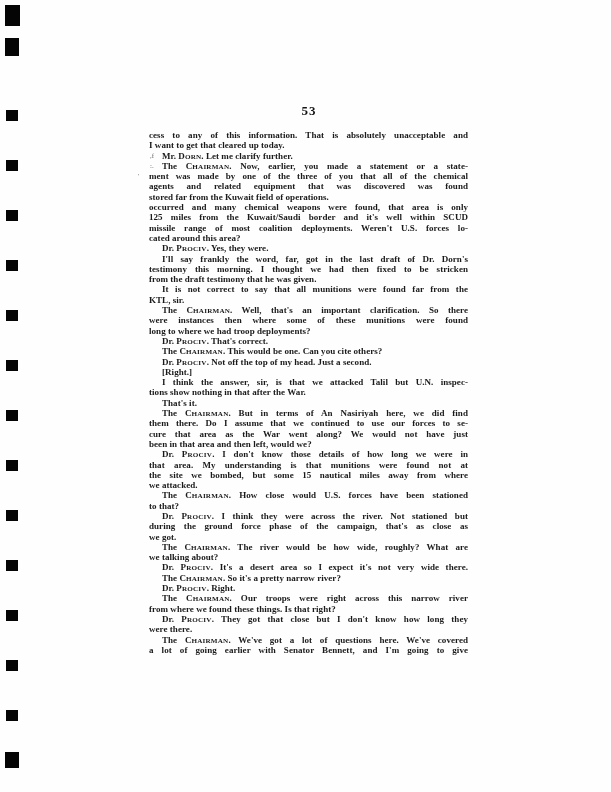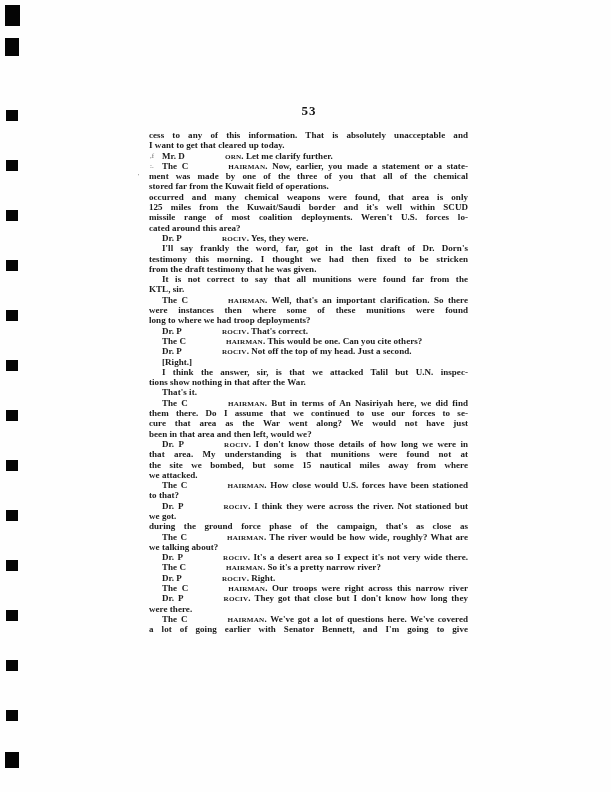--- a/index.html
+++ b/index.html
@@ -49,21 +49,20 @@
   .line.j {
     text-align: justify;
     text-align-last: justify;
   }
   .line.i {
     padding-left: 13px;
   }
   .sc {
     font-size: 79%;
     letter-spacing: 0.2px;
-    padding-left: 40px;
   }
   .pre {
     position: absolute;
     top: 0;
     font-size: 7px;
     font-weight: normal;
     color: #6b6b6b;
   }
 </style>
 </head>
@@ -88,20 +87,21 @@
       <div class="mark" style="left: 6px; top: 710px; width: 12px; height: 11px; background: rgb(5, 5, 5);"></div>
       <div class="mark" style="left: 5px; top: 752px; width: 14px; height: 16px; background: rgb(5, 5, 5);"></div>
     </div>
   <div class="page-number">53</div>
   <div class="text-block" id="text-block">
       <div class="line j">cess to any of this information. That is absolutely unacceptable and</div>
       <div class="line">I want to get that cleared up today.</div>
       <div class="line i"><span class="pre" style="left: 1px;">,f</span>Mr. D<span class="sc">ORN</span>. Let me clarify further.</div>
       <div class="line j i"><span class="pre" style="left: 1px;">:.</span>The C<span class="sc">HAIRMAN</span>. Now, earlier, you made a statement or a state-</div>
       <div class="line j"><span class="pre" style="left: -11px;">'</span>ment was made by one of the three of you that all of the chemical</div>
+      <div class="line j">agents and related equipment that was discovered was found</div>
       <div class="line">stored far from the Kuwait field of operations.</div>
       <div class="line j">occurred and many chemical weapons were found, that area is only</div>
       <div class="line j">125 miles from the Kuwait/Saudi border and it's well within SCUD</div>
       <div class="line j">missile range of most coalition deployments. Weren't U.S. forces lo-</div>
       <div class="line">cated around this area?</div>
       <div class="line i">Dr. P<span class="sc">ROCIV</span>. Yes, they were.</div>
       <div class="line j i">I'll say frankly the word, far, got in the last draft of Dr. Dorn's</div>
       <div class="line j">testimony this morning. I thought we had then fixed to be stricken</div>
       <div class="line">from the draft testimony that he was given.</div>
       <div class="line j i">It is not correct to say that all munitions were found far from the</div>
@@ -120,26 +120,27 @@
       <div class="line j">them there. Do I assume that we continued to use our forces to se-</div>
       <div class="line j">cure that area as the War went along? We would not have just</div>
       <div class="line">been in that area and then left, would we?</div>
       <div class="line j i">Dr. P<span class="sc">ROCIV</span>. I don't know those details of how long we were in</div>
       <div class="line j">that area. My understanding is that munitions were found not at</div>
       <div class="line j">the site we bombed, but some 15 nautical miles away from where</div>
       <div class="line">we attacked.</div>
       <div class="line j i">The C<span class="sc">HAIRMAN</span>. How close would U.S. forces have been stationed</div>
       <div class="line">to that?</div>
       <div class="line j i">Dr. P<span class="sc">ROCIV</span>. I think they were across the river. Not stationed but</div>
+      <div class="line j">during the ground force phase of the campaign, that's as close as</div>
       <div class="line">we got.</div>
-      <div class="line j">during the ground force phase of the campaign, that's as close as</div>
       <div class="line j i">The C<span class="sc">HAIRMAN</span>. The river would be how wide, roughly? What are</div>
       <div class="line">we talking about?</div>
       <div class="line j i">Dr. P<span class="sc">ROCIV</span>. It's a desert area so I expect it's not very wide there.</div>
       <div class="line i">The C<span class="sc">HAIRMAN</span>. So it's a pretty narrow river?</div>
       <div class="line i">Dr. P<span class="sc">ROCIV</span>. Right.</div>
       <div class="line j i">The C<span class="sc">HAIRMAN</span>. Our troops were right across this narrow river</div>
+      <div class="line">from where we found these things. Is that right?</div>
       <div class="line j i">Dr. P<span class="sc">ROCIV</span>. They got that close but I don't know how long they</div>
       <div class="line">were there.</div>
       <div class="line j i">The C<span class="sc">HAIRMAN</span>. We've got a lot of questions here. We've covered</div>
       <div class="line j">a lot of going earlier with Senator Bennett, and I'm going to give</div>
     </div>
 </div>
 
 </body></html>

